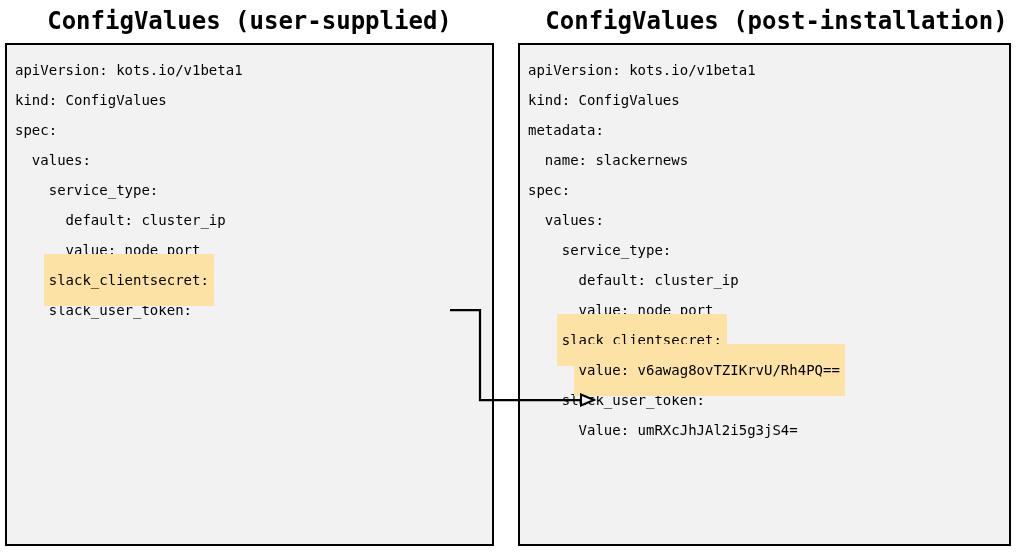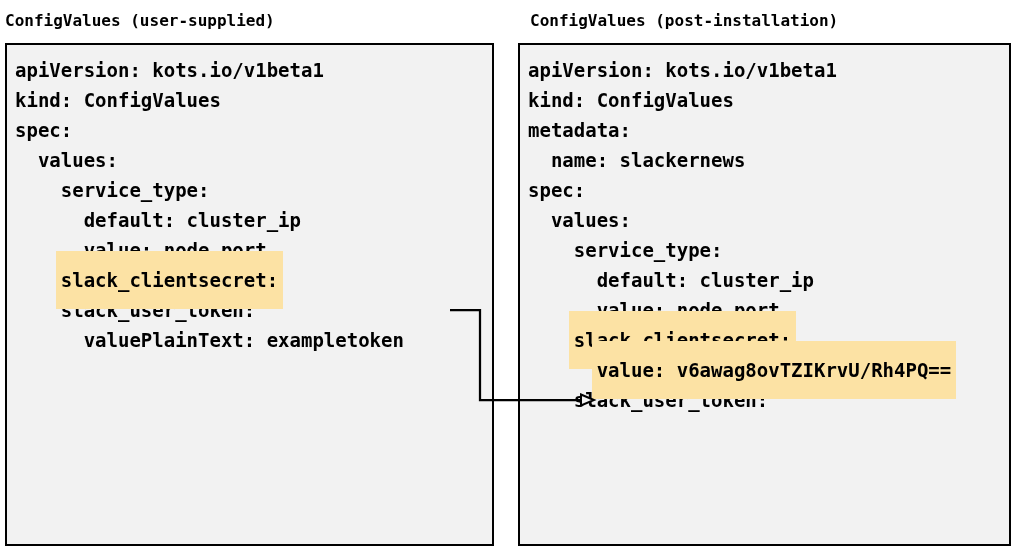--- a/index.html
+++ b/index.html
@@ -14,23 +14,23 @@
     position:relative;
     background:#ffffff;
     font-family:"DejaVu Sans Mono","Liberation Mono",monospace;
     overflow:hidden;
   }
   .title{
     position:absolute;
     top:6px;
     height:34px;
     line-height:30px;
-    text-align:left;
+    text-align:center;
     font-weight:bold;
-    font-size:16px;
+    font-size:24px;
     color:var(--txt);
     letter-spacing:0;
     white-space:pre;
   }
   .title.left{ left:5px; width:489px; }
   .title.right{ left:530px; width:493px; }
   .panel{
     position:absolute;
     top:43px;
     height:503px;
@@ -41,22 +41,22 @@
   .panel.right{ left:518px; width:493px; }
   .lines{
     padding:10px 8px;
   }
   .line{
     height:30px;
     line-height:30px;
     white-space:pre;
   }
   .code{
-    font-weight:bold;
-    font-size:19px;
+    font-weight:normal;
+    font-size:14px;
     color:var(--txt);
   }
   .code.hl{
     background:var(--hl);
     padding:18px 5px;
     margin-right:-5px;
   }
   
   .code.hl{ position:relative; left:-5px; }
   svg.connector{
@@ -87,37 +87,37 @@
   <div class="lines">
       <div class="line"><span class="code" style="margin-left: 0ch;">apiVersion: kots.io/v1beta1</span></div>
       <div class="line"><span class="code" style="margin-left: 0ch;">kind: ConfigValues</span></div>
       <div class="line"><span class="code" style="margin-left: 0ch;">spec:</span></div>
       <div class="line"><span class="code" style="margin-left: 2ch;">values:</span></div>
       <div class="line"><span class="code" style="margin-left: 4ch;">service_type:</span></div>
       <div class="line"><span class="code" style="margin-left: 6ch;">default: cluster_ip</span></div>
       <div class="line"><span class="code" style="margin-left: 6ch;">value: node_port</span></div>
       <div class="line"><span class="code hl" style="margin-left: 4ch;">slack_clientsecret:</span></div>
       <div class="line"><span class="code" style="margin-left: 4ch;">slack_user_token:</span></div>
-      <div class="line"><span class="code" style="margin-left: 6ch;">valuePlainText: exampletoken</span></div>
     </div>
 </div>
 
 <div class="panel right">
   <div class="lines">
       <div class="line"><span class="code" style="margin-left: 0ch;">apiVersion: kots.io/v1beta1</span></div>
       <div class="line"><span class="code" style="margin-left: 0ch;">kind: ConfigValues</span></div>
       <div class="line"><span class="code" style="margin-left: 0ch;">metadata:</span></div>
       <div class="line"><span class="code" style="margin-left: 2ch;">name: slackernews</span></div>
       <div class="line"><span class="code" style="margin-left: 0ch;">spec:</span></div>
       <div class="line"><span class="code" style="margin-left: 2ch;">values:</span></div>
       <div class="line"><span class="code" style="margin-left: 4ch;">service_type:</span></div>
       <div class="line"><span class="code" style="margin-left: 6ch;">default: cluster_ip</span></div>
       <div class="line"><span class="code" style="margin-left: 6ch;">value: node_port</span></div>
       <div class="line"><span class="code hl" style="margin-left: 4ch;">slack_clientsecret:</span></div>
       <div class="line"><span class="code hl" style="margin-left: 6ch;">value: v6awag8ovTZIKrvU/Rh4PQ==</span></div>
       <div class="line"><span class="code" style="margin-left: 4ch;">slack_user_token:</span></div>
+      <div class="line"><span class="code" style="margin-left: 6ch;">Value: umRXcJhJAl2i5g3jS4=</span></div>
     </div>
 </div>
 
 <svg class="connector" width="1019" height="559" viewBox="0 0 1019 559">
   <path class="arrow-line" d="M450 310 H480 V400 H581"></path>
   <polygon class="arrow-head" points="581,394.5 594,400 581,405.5"></polygon>
 </svg>
 
 </body></html>

